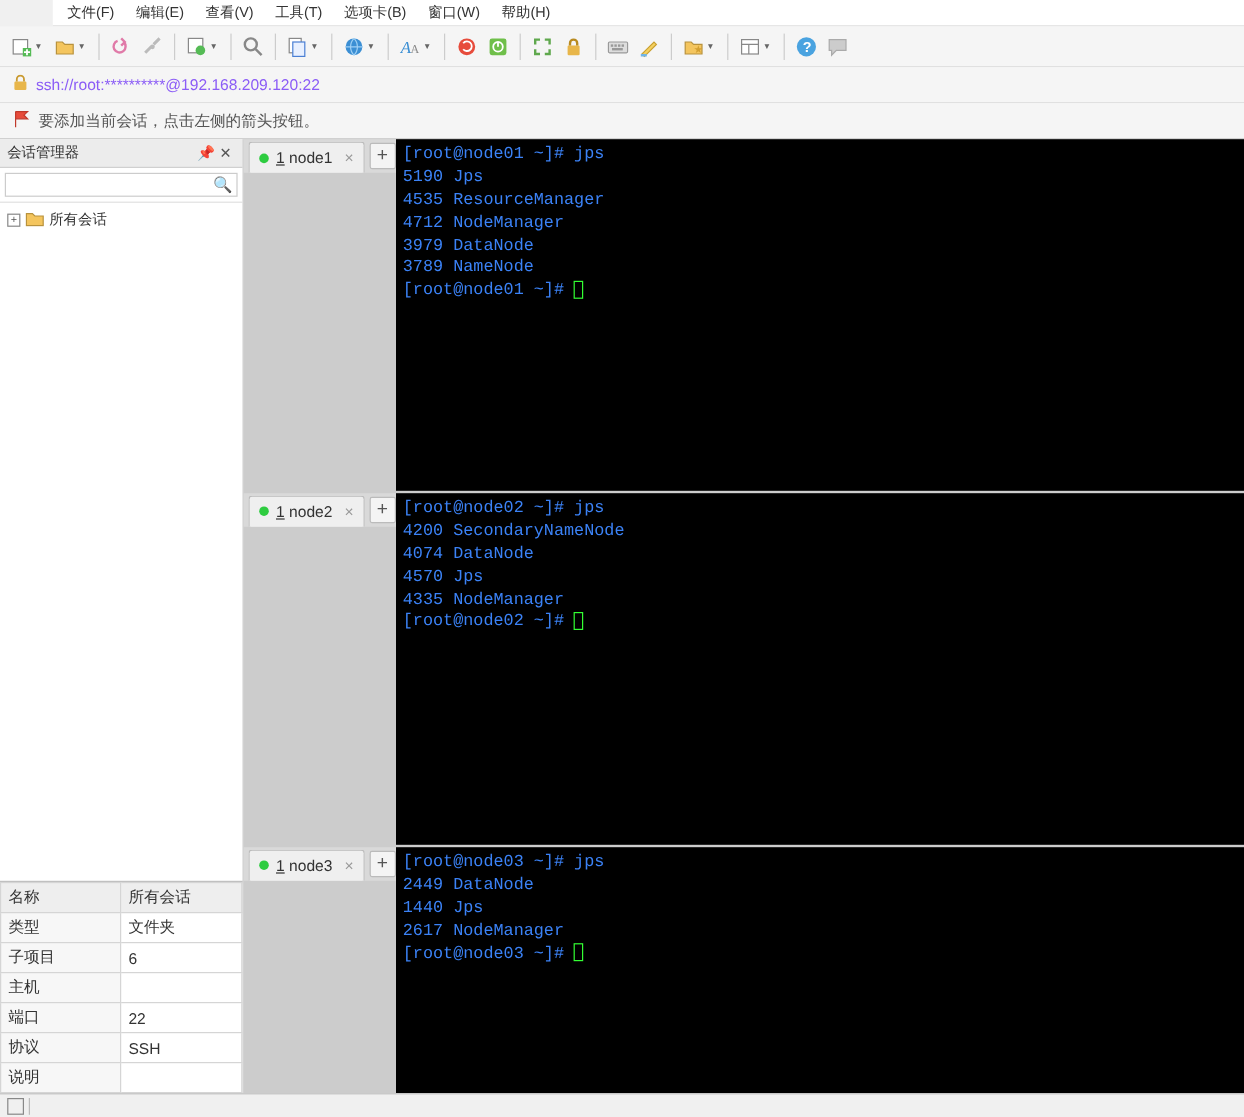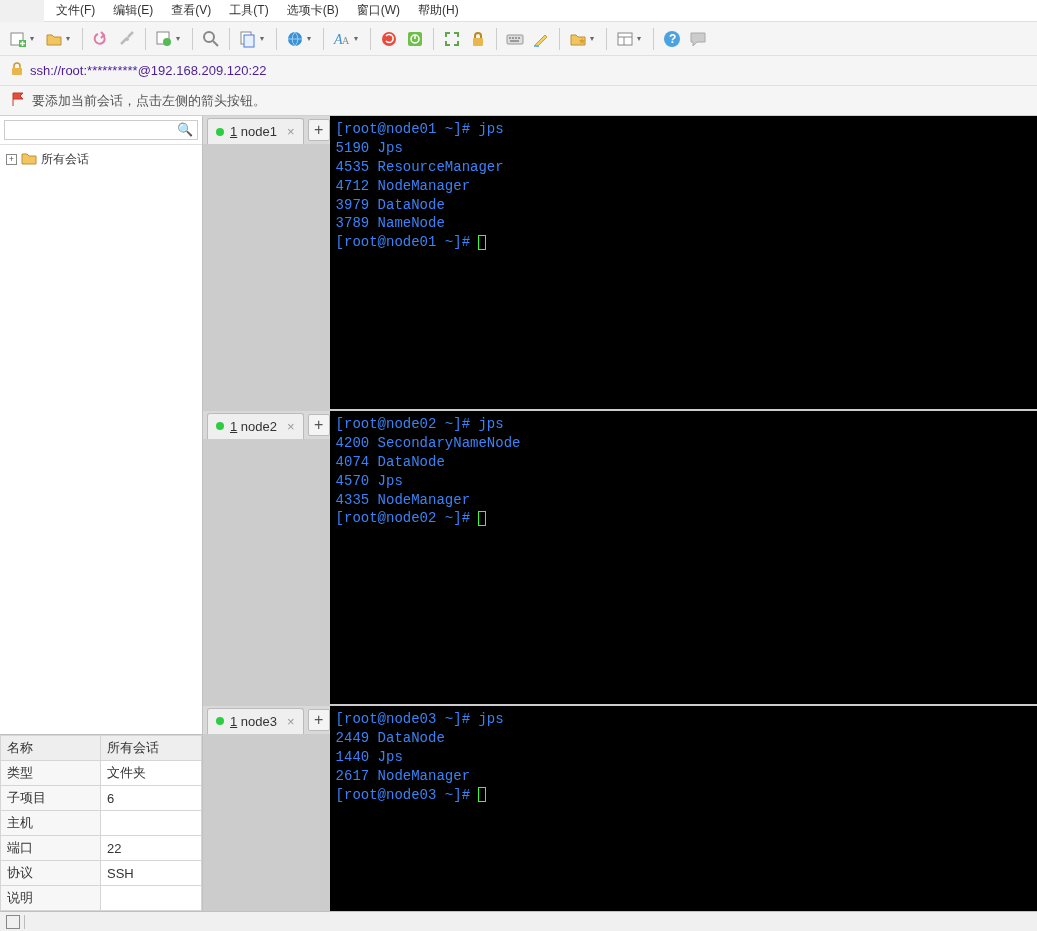--- a/index.html
+++ b/index.html
@@ -3,21 +3,21 @@
 <meta charset="utf-8">
 <style>
 * { box-sizing: border-box; margin: 0; padding: 0; }
 body { font-family: "Microsoft YaHei", "Segoe UI", sans-serif; font-size: 12px; color: #333; background: #f0f0f0; width: 1037px; height: 931px; overflow: hidden; display: flex; flex-direction: column; }
 .menubar { display: flex; background: #fff; border-bottom: 1px solid #e0e0e0; height: 22px; align-items: center; padding: 0 4px; gap: 2px; margin-left: 44px; }
 .menubar .menu-item { padding: 2px 8px; cursor: pointer; }
 .toolbar { display: flex; background: #f5f5f5; height: 34px; align-items: center; padding: 0 8px; gap: 6px; border-bottom: 1px solid #e0e0e0; }
 .tb-btn { width: 20px; height: 20px; display: flex; align-items: center; justify-content: center; cursor: pointer; }
 .tb-sep { width: 1px; height: 22px; background: #ccc; margin: 0 2px; }
 .tb-drop { width: 8px; height: 20px; display:flex; align-items:center; font-size:8px; color:#666; cursor:pointer; margin-left:-4px;}
-.addressbar { display: flex; align-items: center; height: 30px; background: #f5f5f5; padding: 0 10px; gap: 6px; border-bottom: 1px solid #e0e0e0; font-size: 13px; color: #4c1d95; }
+.addressbar { display: flex; align-items: center; height: 30px; background: #f5f5f5; padding: 0 10px; gap: 6px; border-bottom: 1px solid #e0e0e0; font-size: 13px; color: #8b5cf6; }
 .hintbar { display: flex; align-items: center; height: 30px; background: #f5f5f5; padding: 0 10px; gap: 6px; border-bottom: 1px solid #d0d0d0; font-size: 13px; color: #555; }
 .main { flex: 1; display: flex; min-height: 0; }
 .sidebar { width: 203px; background: #f5f5f5; border-right: 1px solid #c0c0c0; display: flex; flex-direction: column; }
 .panel-header { display: flex; align-items: center; height: 24px; padding: 0 6px; background: #ececec; border-bottom: 1px solid #d0d0d0; font-size: 12px; }
 .panel-header .title { flex: 1; }
 .panel-header .pin, .panel-header .close { width: 16px; height: 16px; cursor: pointer; display:flex; align-items:center; justify-content:center; font-size:12px; color:#555;}
 .search-box { position: relative; padding: 4px 4px; border-bottom: 1px solid #e0e0e0; background:#fff;}
 .search-box input { width: 100%; height: 20px; border: 1px solid #ccc; padding: 0 20px 0 4px; outline: none; font-size:12px;}
 .search-box .mag { position: absolute; right: 8px; top: 6px; color: #aaa; font-size: 13px; }
 .tree { flex: 1; padding: 4px 4px; background:#fff; overflow:auto;}
@@ -205,20 +205,25 @@
 <div class="hintbar">
   <span><svg width="16" height="16">
         <path d="M3 2 v13 M3 2 h10 l-3 3 3 3 h-10" fill="#e74c3c" stroke="#c0392b"></path>
       </svg></span>
   <span>要添加当前会话，点击左侧的箭头按钮。</span>
 </div>
 
 <div class="main">
 
   <div class="sidebar">
+    <div class="panel-header">
+      <span class="title">会话管理器</span>
+      <span class="pin">📌</span>
+      <span class="close">✕</span>
+    </div>
     <div class="search-box">
       <input type="text" placeholder="" style="">
       <span class="mag">🔍</span>
     </div>
     <div class="tree">
       <div class="tree-row">
         <span class="tree-toggle">+</span>
         <span><svg width="16" height="14">
               <path d="M1 3 h5 l2 2 h7 v8 h-14 z" fill="#f4c55e" stroke="#b8923d"></path>
             </svg></span>

